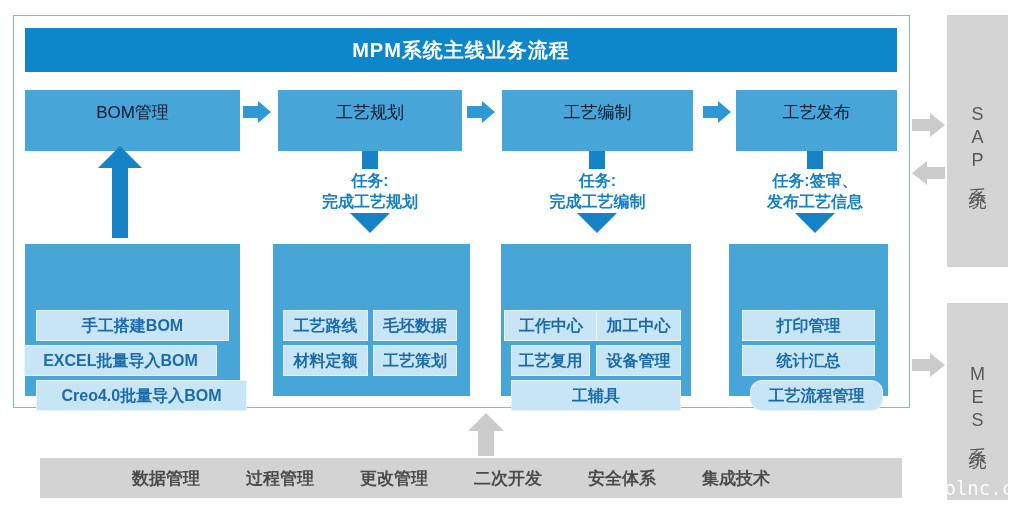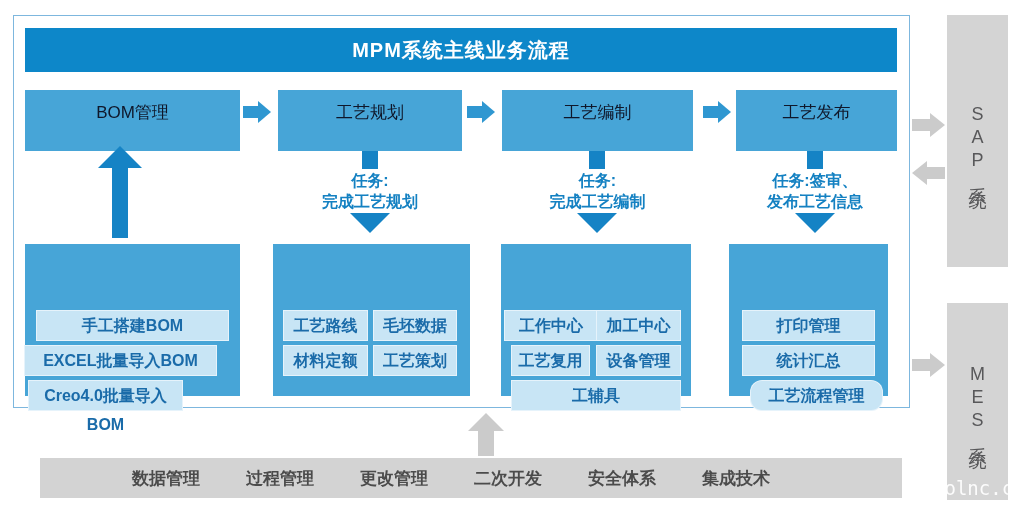--- a/index.html
+++ b/index.html
@@ -103,21 +103,21 @@
   <div class="abs task-stem" style="left:807px;"></div>
   <div class="abs task-text" style="left:730px;width:170px;">
     <div>任务:签审、</div>
     <div>发布工艺信息</div>
   </div>
   <div class="abs task-head" style="left:795px;"></div>
 
   <div class="abs group-box" style="left:25px;width:215px;"></div>
   <div class="abs group-item" style="left:36px;top:275px;width:193px;">手工搭建BOM</div>
   <div class="abs group-item" style="left:24px;top:310px;width:193px;">EXCEL批量导入BOM</div>
-  <div class="abs group-item" style="left:28px;top:345px;width:155px;">Creo4.0批量导入BOM</div>
+  <div class="abs group-item" style="left:36px;top:345px;width:211px;">Creo4.0批量导入BOM</div>
 
   <div class="abs group-box" style="left:273px;width:197px;"></div>
   <div class="abs group-item" style="left:283px;top:275px;width:85px;">工艺路线</div>
   <div class="abs group-item" style="left:373px;top:275px;width:84px;">毛坯数据</div>
   <div class="abs group-item" style="left:283px;top:310px;width:85px;">材料定额</div>
   <div class="abs group-item" style="left:373px;top:310px;width:84px;">工艺策划</div>
 
   <div class="abs group-box" style="left:501px;width:190px;"></div>
   <div class="abs group-item" style="left:504px;top:275px;width:94px;">工作中心</div>
   <div class="abs group-item" style="left:596px;top:275px;width:85px;">加工中心</div>

